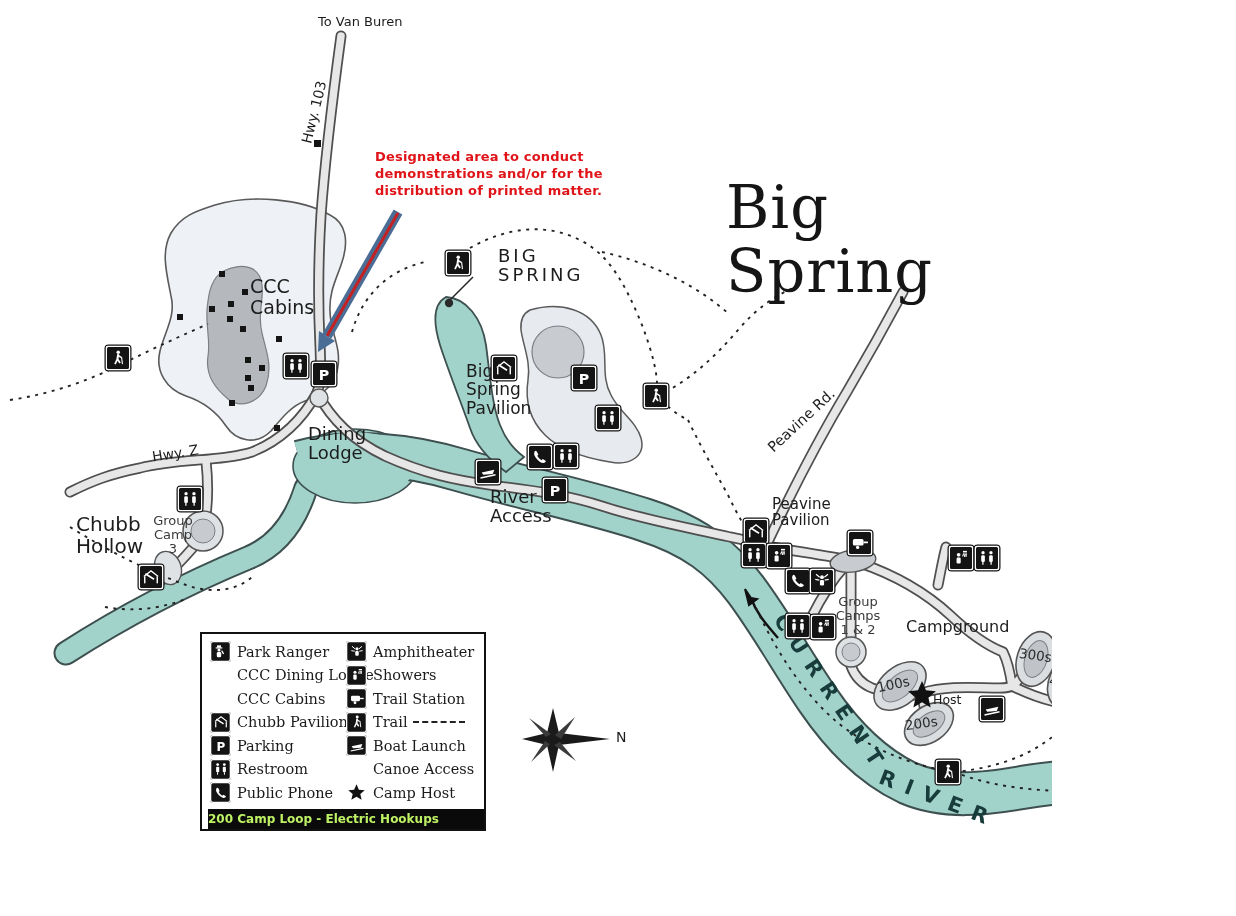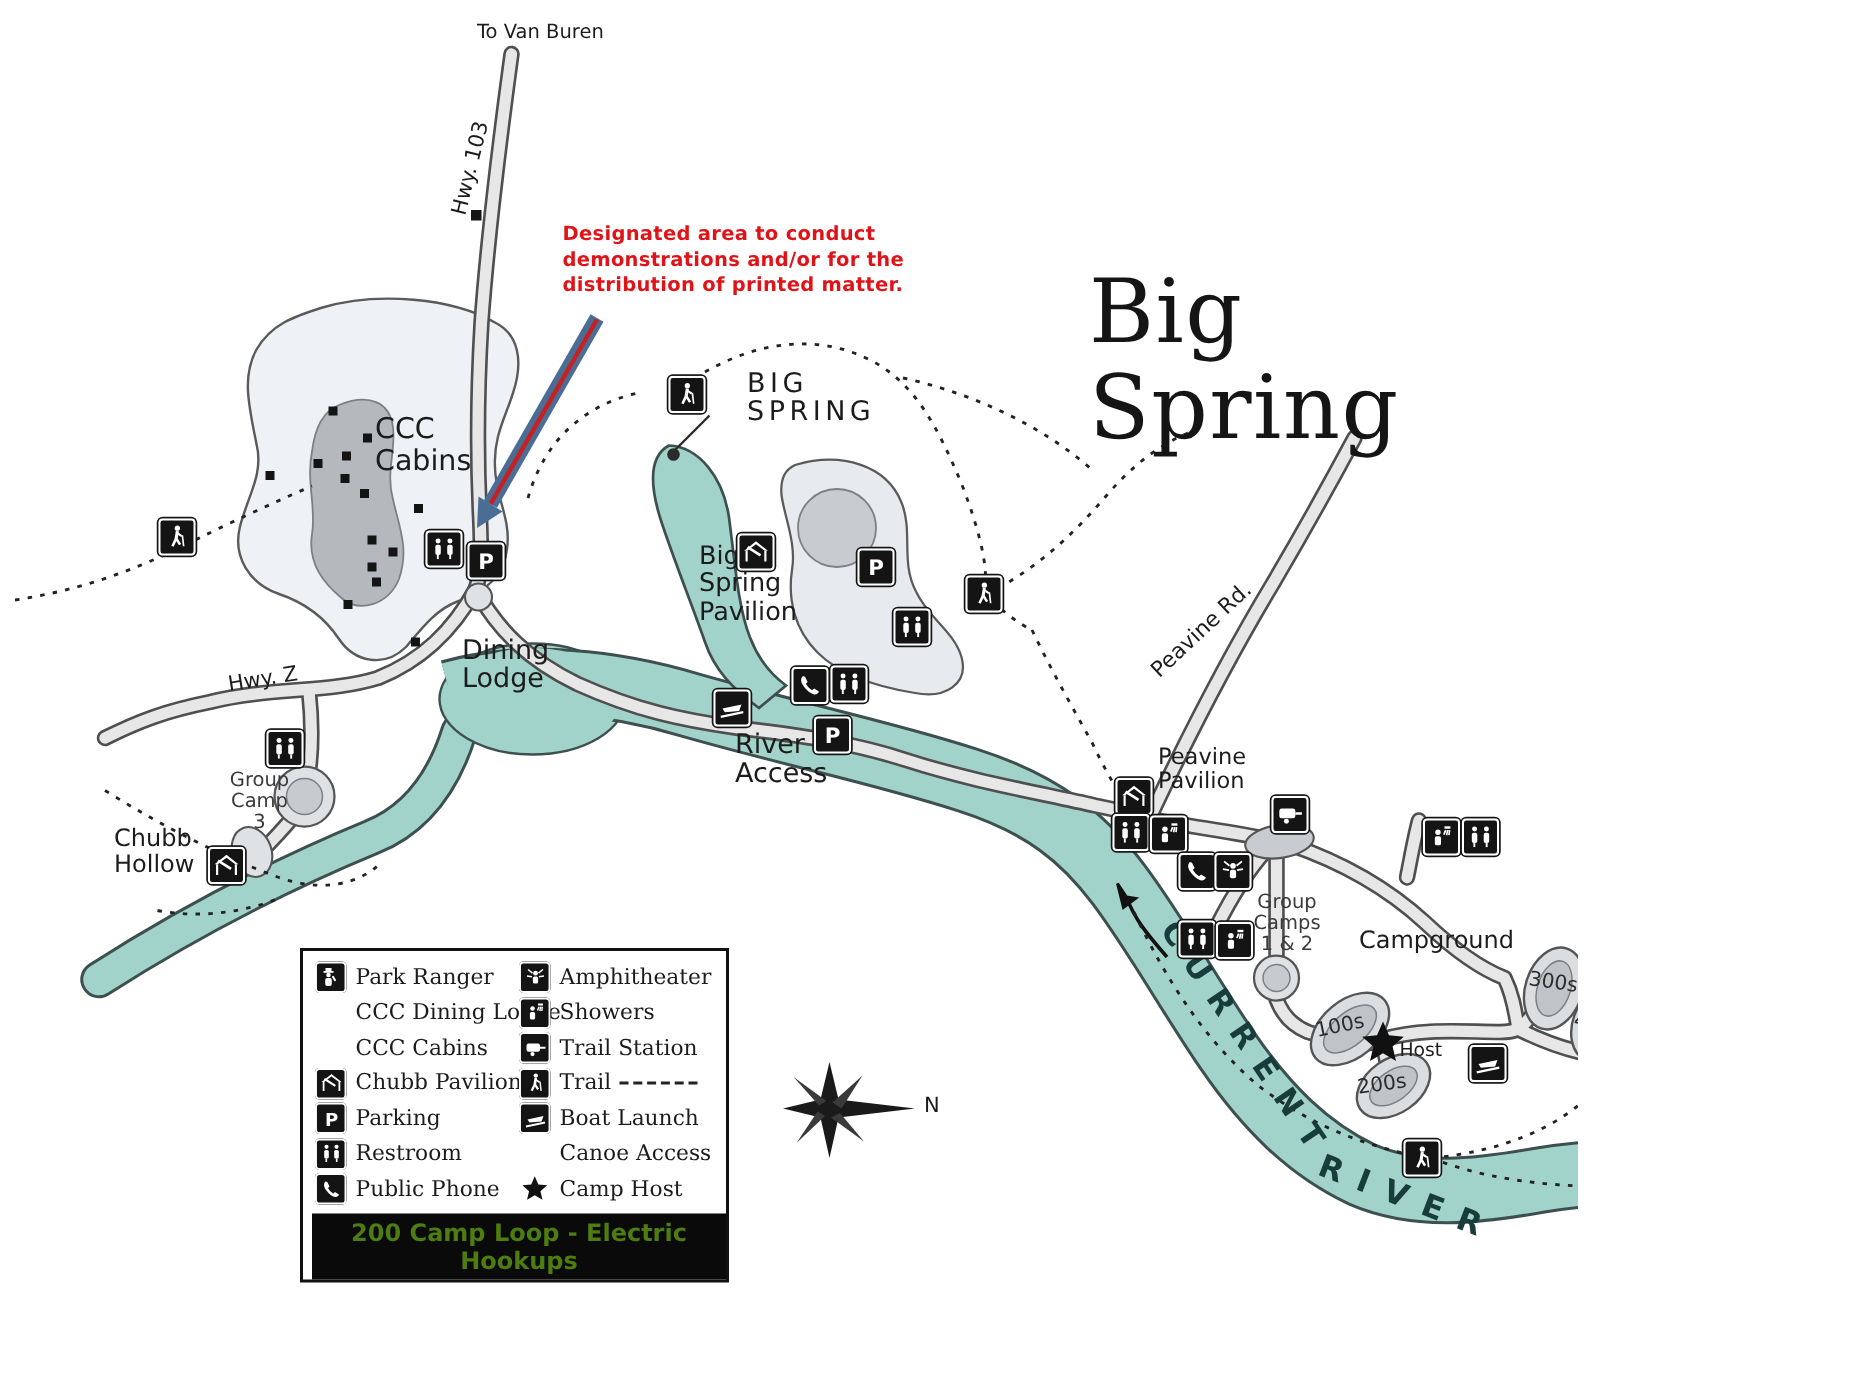--- a/index.html
+++ b/index.html
@@ -23,22 +23,22 @@
   .lcol{width:136px;display:flex;flex-direction:column;}
   .lrow{display:flex;align-items:center;height:23.5px;}
   .lrow .licon{width:21px;height:21px;background:#141414;border-radius:3px;flex:0 0 auto;
         box-shadow:inset 0 0 0 1.3px #fff;display:flex;align-items:center;justify-content:center;margin-left:2px;}
   .lrow .licon svg{width:16px;height:16px;}
   .lrow .noicon{width:21px;height:21px;flex:0 0 auto;margin-left:2px;}
   .lrow .lstar{width:21px;height:21px;flex:0 0 auto;margin-left:2px;display:flex;align-items:center;justify-content:center;color:#111;}
   .lrow .lstar svg{width:19px;height:19px;}
   .llabel{font-family:"DejaVu Serif",serif;font-size:14.5px;color:#1b1b1b;margin-left:6px;white-space:nowrap;}
   .dash-sample{width:52px;border-top:2px dashed #222;margin-left:5px;}
-  #legend-footer{width:100%;background:#0a0a0a;color:#4d7c0f;text-align:center;
-        font-size:16px;font-weight:bold;padding:3px 0;margin-top:4px;}
+  #legend-footer{width:100%;background:#0a0a0a;color:#bef264;
+        font-size:12px;font-weight:bold;padding:3px 0;margin-top:4px;}
   .note{position:absolute;left:196px;top:841px;font-size:14.5px;color:#1b1b1b;}
 </style>
 </head>
 <body>
 
 <div id="stage">
 
 <svg width="0" height="0" style="position:absolute">
   <defs>
     <symbol id="i-ranger" viewBox="0 0 24 24">
@@ -272,21 +272,21 @@
 Spring
 Pavilion</div>
 <div class="lbl" style="left:308px;top:424px;font-size:18px;">Dining
 Lodge</div>
 <div class="lbl" style="left:490px;top:487px;font-size:18px;">River
 Access</div>
 <div class="lbl" style="left:152px;top:446px;font-size:14px;transform:rotate(-9deg);">Hwy. Z</div>
 <div class="lbl" style="left:150px;top:514px;font-size:13px;color:#3a3a3a;text-align:center;width:46px;">Group
 Camp
 3</div>
-<div class="lbl" style="left:76px;top:550px;font-size:16px;">Chubb
+<div class="lbl" style="left:76px;top:514px;font-size:20px;">Chubb
 Hollow</div>
 <div class="lbl" style="left:776px;top:440px;font-size:14.5px;transform:rotate(-43deg);transform-origin:left bottom;">Peavine Rd.</div>
 <div class="lbl" style="left:772px;top:496px;font-size:15px;">Peavine
 Pavilion</div>
 <div class="lbl" style="left:832px;top:595px;font-size:13px;color:#3a3a3a;text-align:center;width:52px;">Group
 Camps
 1 &amp; 2</div>
 <div class="lbl" style="left:906px;top:618px;font-size:16px;">Campground</div>
 <div class="lbl" style="left:933px;top:693px;font-size:12.5px;">Host</div>
 <div class="lbl" style="left:877px;top:677px;font-size:13.5px;color:#2b2b2b;transform:rotate(-12deg);">100s</div>

